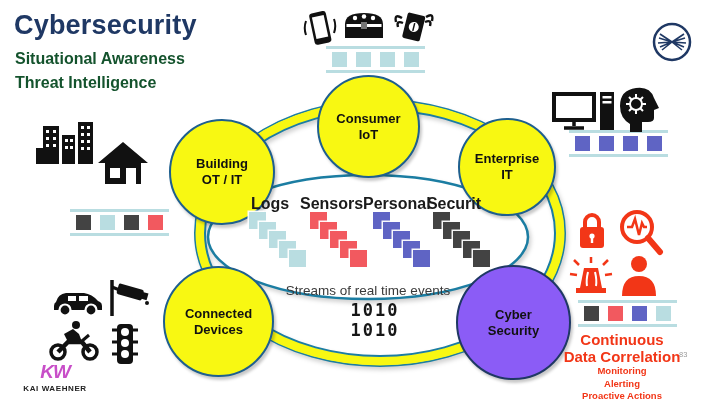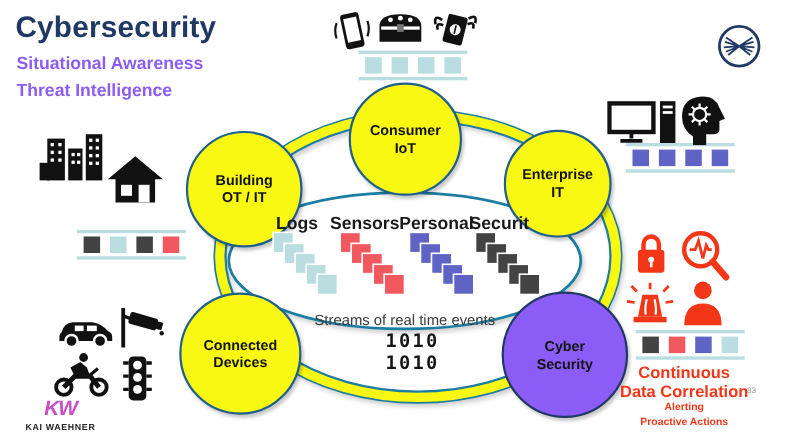--- a/index.html
+++ b/index.html
@@ -1,21 +1,21 @@
 <!DOCTYPE html>
 <html><head>
 <meta charset="utf-8">
 <style>
   html,body{margin:0;padding:0;background:#fff;}
   .slide{position:relative;width:720px;height:405px;background:#fff;overflow:hidden;
          font-family:"Liberation Sans","DejaVu Sans",sans-serif;}
 
   
   .title{position:absolute;left:14px;top:10px;font-size:27px;font-weight:800;color:#1f3864;letter-spacing:.2px;}
-  .subtitle{position:absolute;left:15px;font-size:16px;font-weight:700;color:#8b5cf6;}
+  .subtitle{position:absolute;left:15px;font-size:16px;font-weight:700;color:#14532d;}
   .subtitle.s1{top:50px}.subtitle.s2{top:74px}
 
   
   .base-svg{position:absolute;left:0;top:0;filter:drop-shadow(2px 3px 2px rgba(0,0,0,.18));}
 
   
   .node{position:absolute;border-radius:50%;display:flex;flex-direction:column;align-items:center;
         justify-content:center;font-weight:800;font-size:13px;line-height:16px;color:#111;text-align:center;
         background:#f8f812;border:2.5px solid #1e5f8e;box-shadow:2px 3px 3px rgba(0,0,0,.22);}
   #node-building{left:169px;top:119px;width:102px;height:102px}
@@ -280,20 +280,21 @@
     <path d="M23 7 V1 M11 9 L6 4 M35 9 L40 4 M9 19 L2 18 M37 19 L44 18" stroke="#f23617" stroke-width="2.5"></path>
   </svg>
   <svg class="icon" style="left:618px;top:254px" width="42" height="42" viewBox="0 0 42 42">
     <circle cx="21" cy="10" r="8" fill="#f23617"></circle>
     <path d="M4 42 Q4 22 21 22 Q38 22 38 42 Z" fill="#f23617"></path>
   </svg>
 
   <div class="right-panel">
     <div class="rp-line">Continuous</div>
     <div class="rp-line">Data Correlation</div>
+    <div class="rp-item">Monitoring</div>
     <div class="rp-item">Alerting</div>
     <div class="rp-item">Proactive Actions</div>
   </div>
   <div class="page-num">83</div>
 
   <svg class="icon" style="left:650px;top:20px" width="44" height="44" viewBox="0 0 44 44">
     <circle cx="22" cy="22" r="18" fill="none" stroke="#1f3864" stroke-width="2.5"></circle>
     <g stroke="#1f3864" stroke-width="1.6">
       <path d="M22 22 L34 14 M22 22 L35 18 M22 22 L36 23 M22 22 L34 27 M22 22 L32 30"></path>
       <path d="M22 22 L10 14 M22 22 L9 18 M22 22 L8 23 M22 22 L10 27 M22 22 L12 30"></path>

